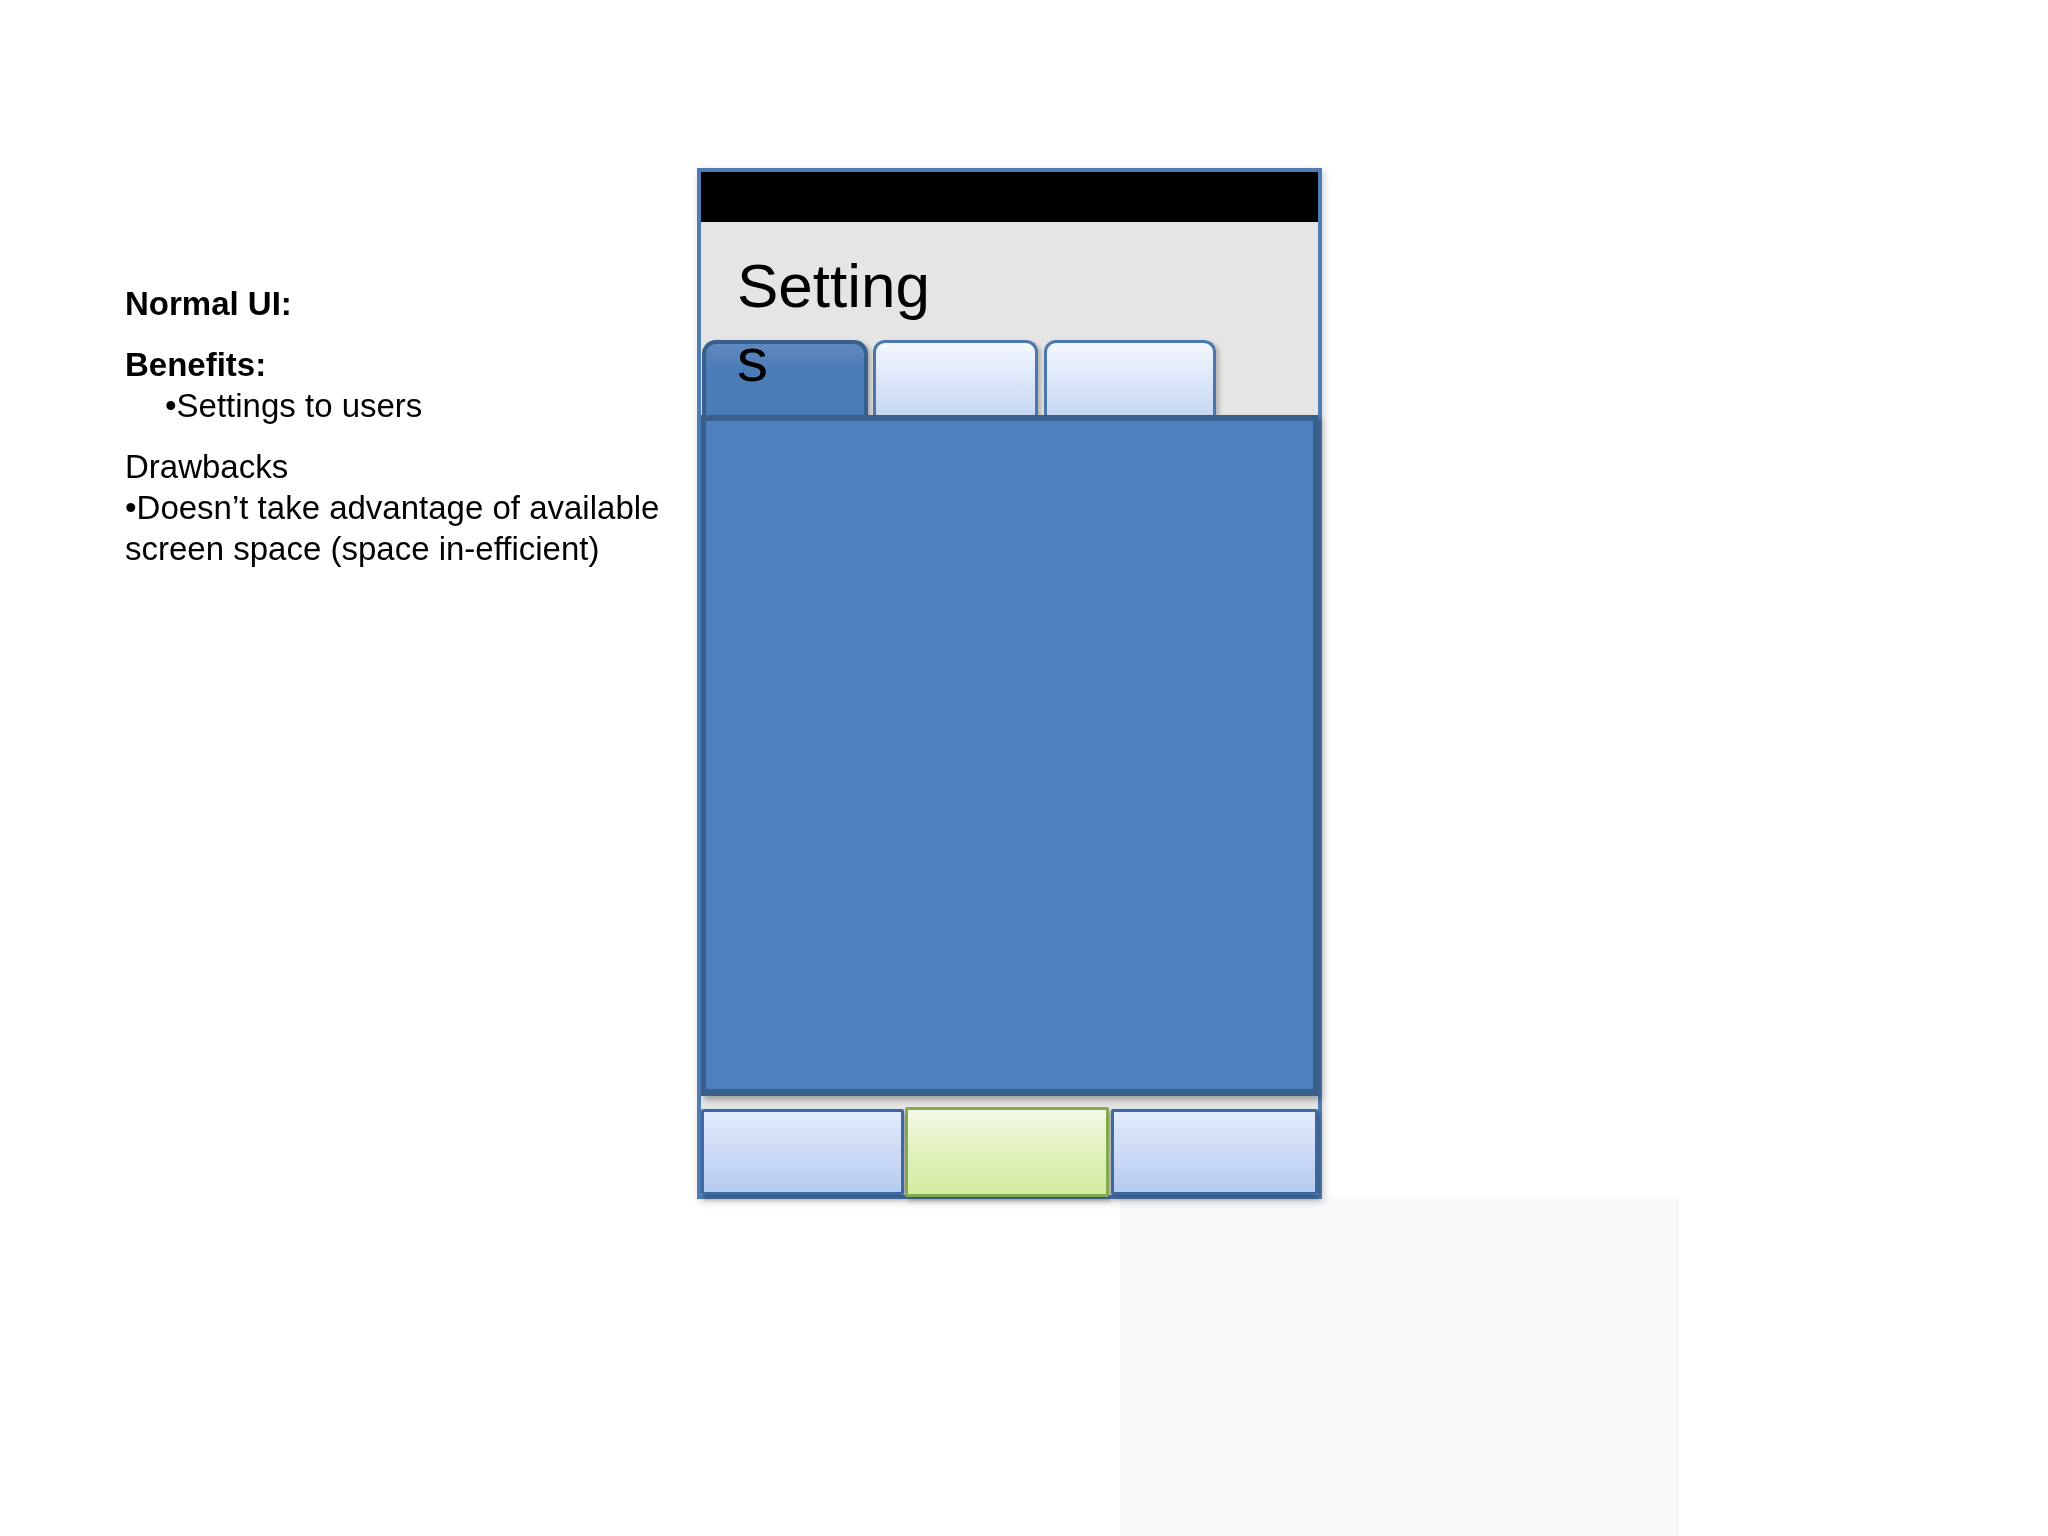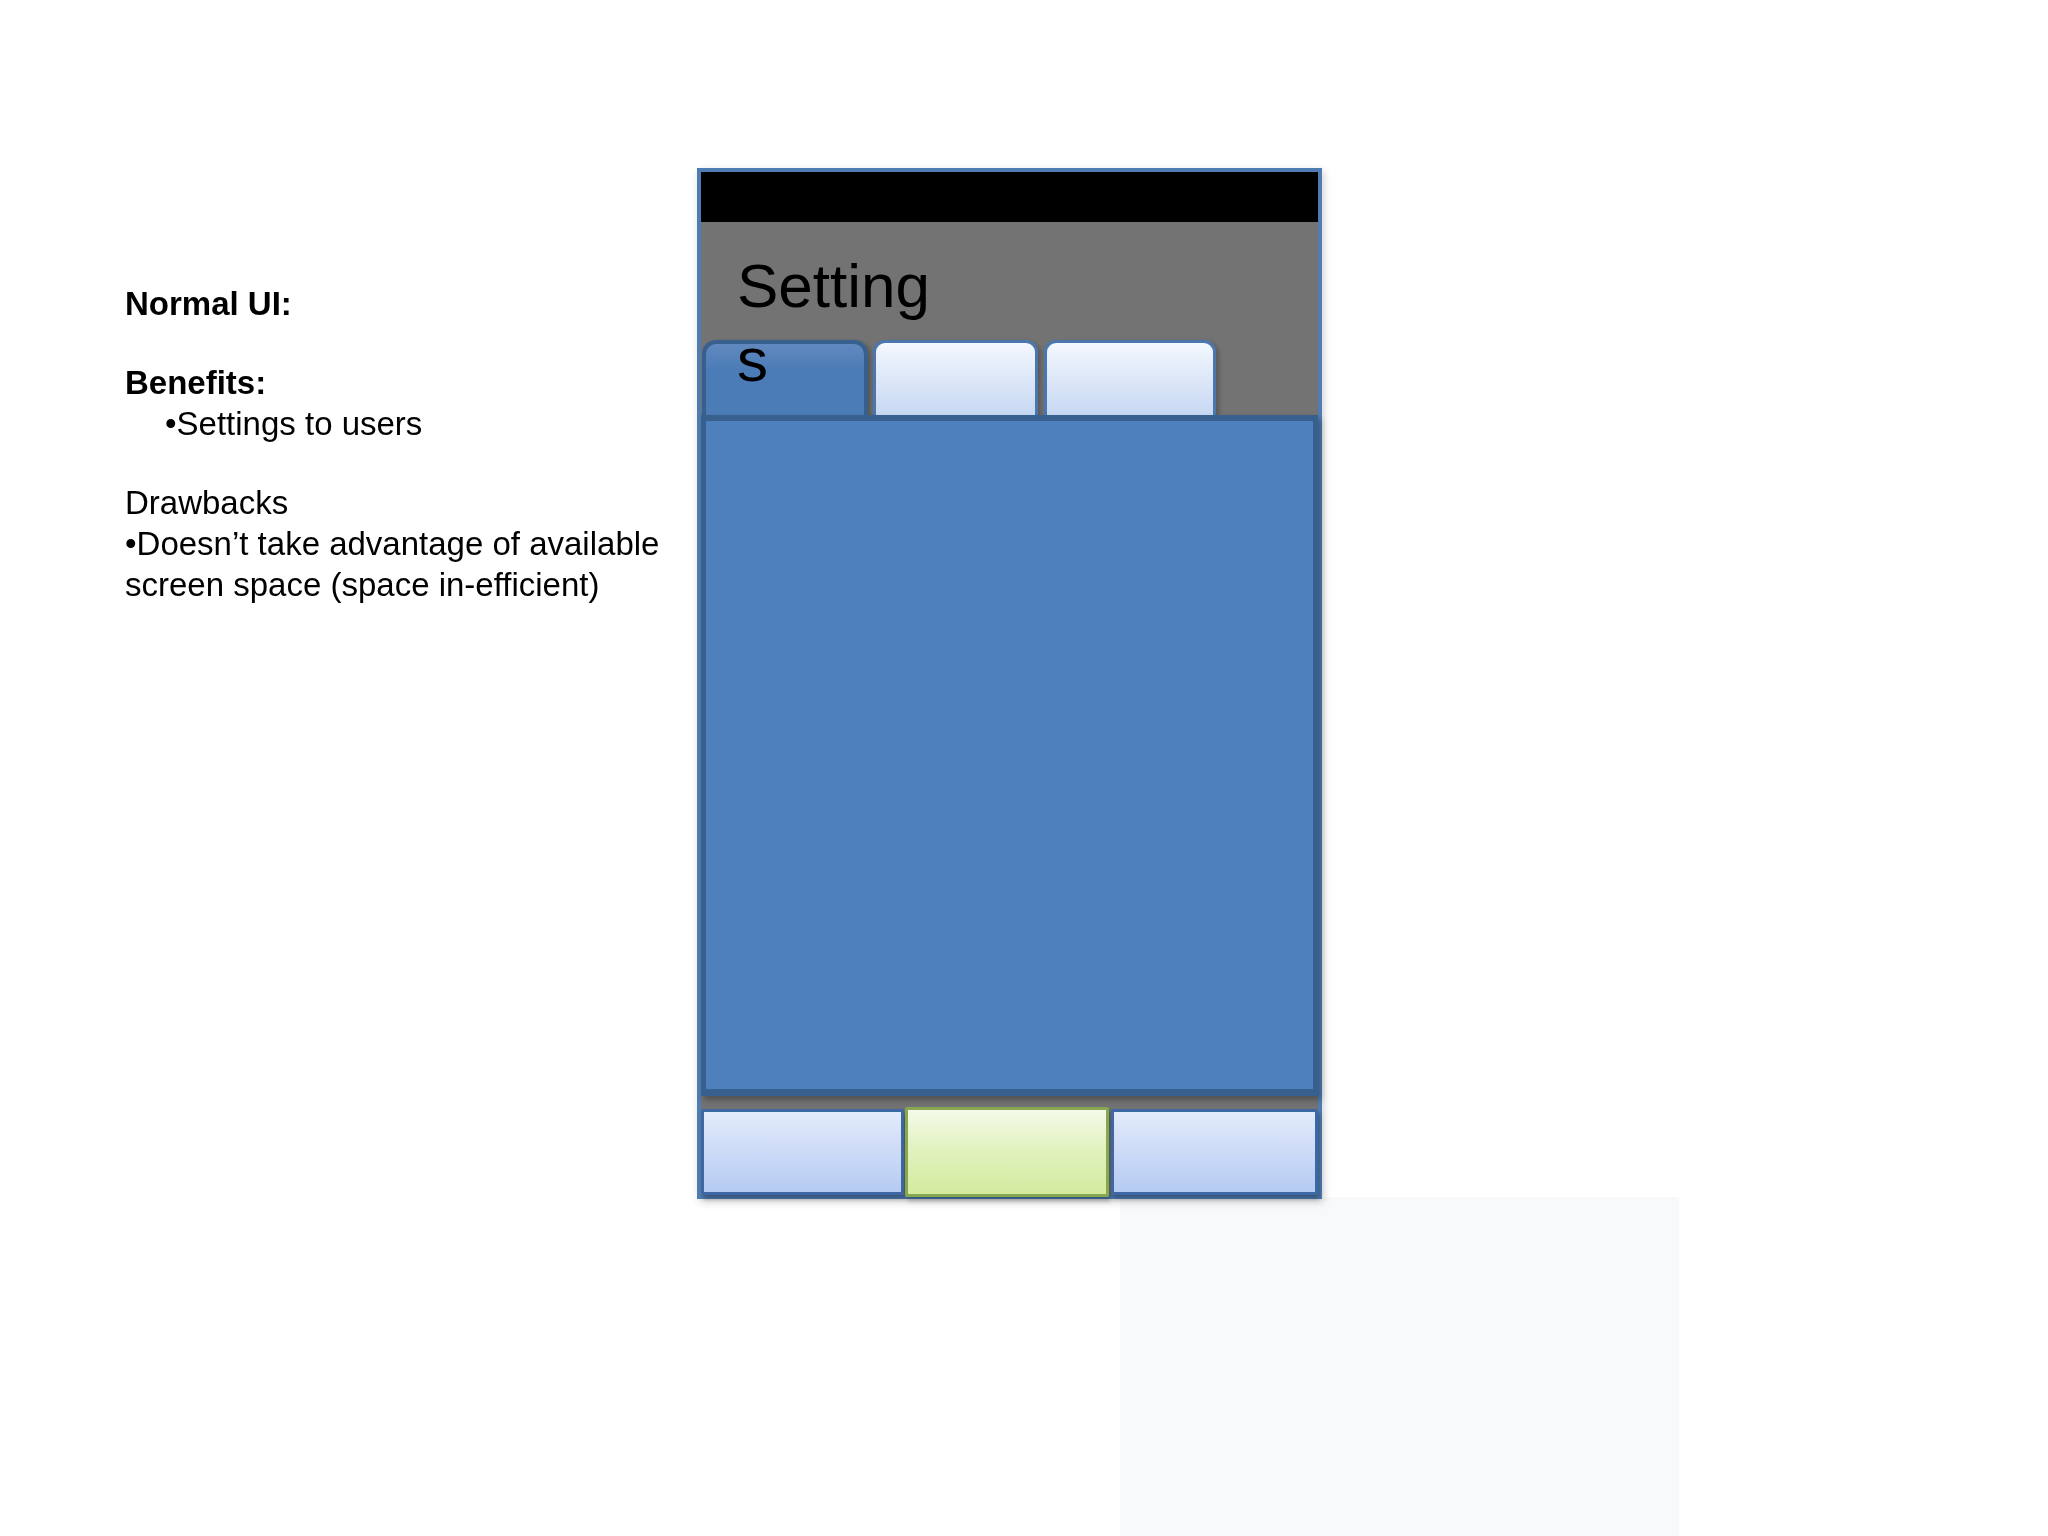--- a/index.html
+++ b/index.html
@@ -28,26 +28,26 @@
   .bg-shade{
     position:absolute;left:1120px;top:1197px;width:928px;height:339px;
     background:#f8f9fa;
   }
   
   .left-text{
     position:absolute;left:125px;top:283px;width:550px;
     font-size:33px;line-height:41px;
   }
   .para-heading-bold{font-weight:bold;}
-  .spaced{margin-top:38px;}
+  .spaced{margin-top:20px;}
   .bullet-indent{padding-left:40px;}
   
   .phone{
     position:absolute;left:697px;top:168px;width:625px;height:1031px;
-    background:#737373;border:4px solid var(--frame-border);
+    background:#e5e5e5;border:4px solid var(--frame-border);
     box-shadow:2px 3px 8px rgba(0,0,0,0.18);
   }
   .phone-inner{position:relative;width:100%;height:100%;}
   .status-bar{
     position:absolute;left:0;top:0;width:100%;height:50px;
     background:var(--status-bar);
   }
   .screen-title{
     position:absolute;left:36px;top:77px;width:215px;
     font-size:62px;line-height:74px;word-break:break-all;

